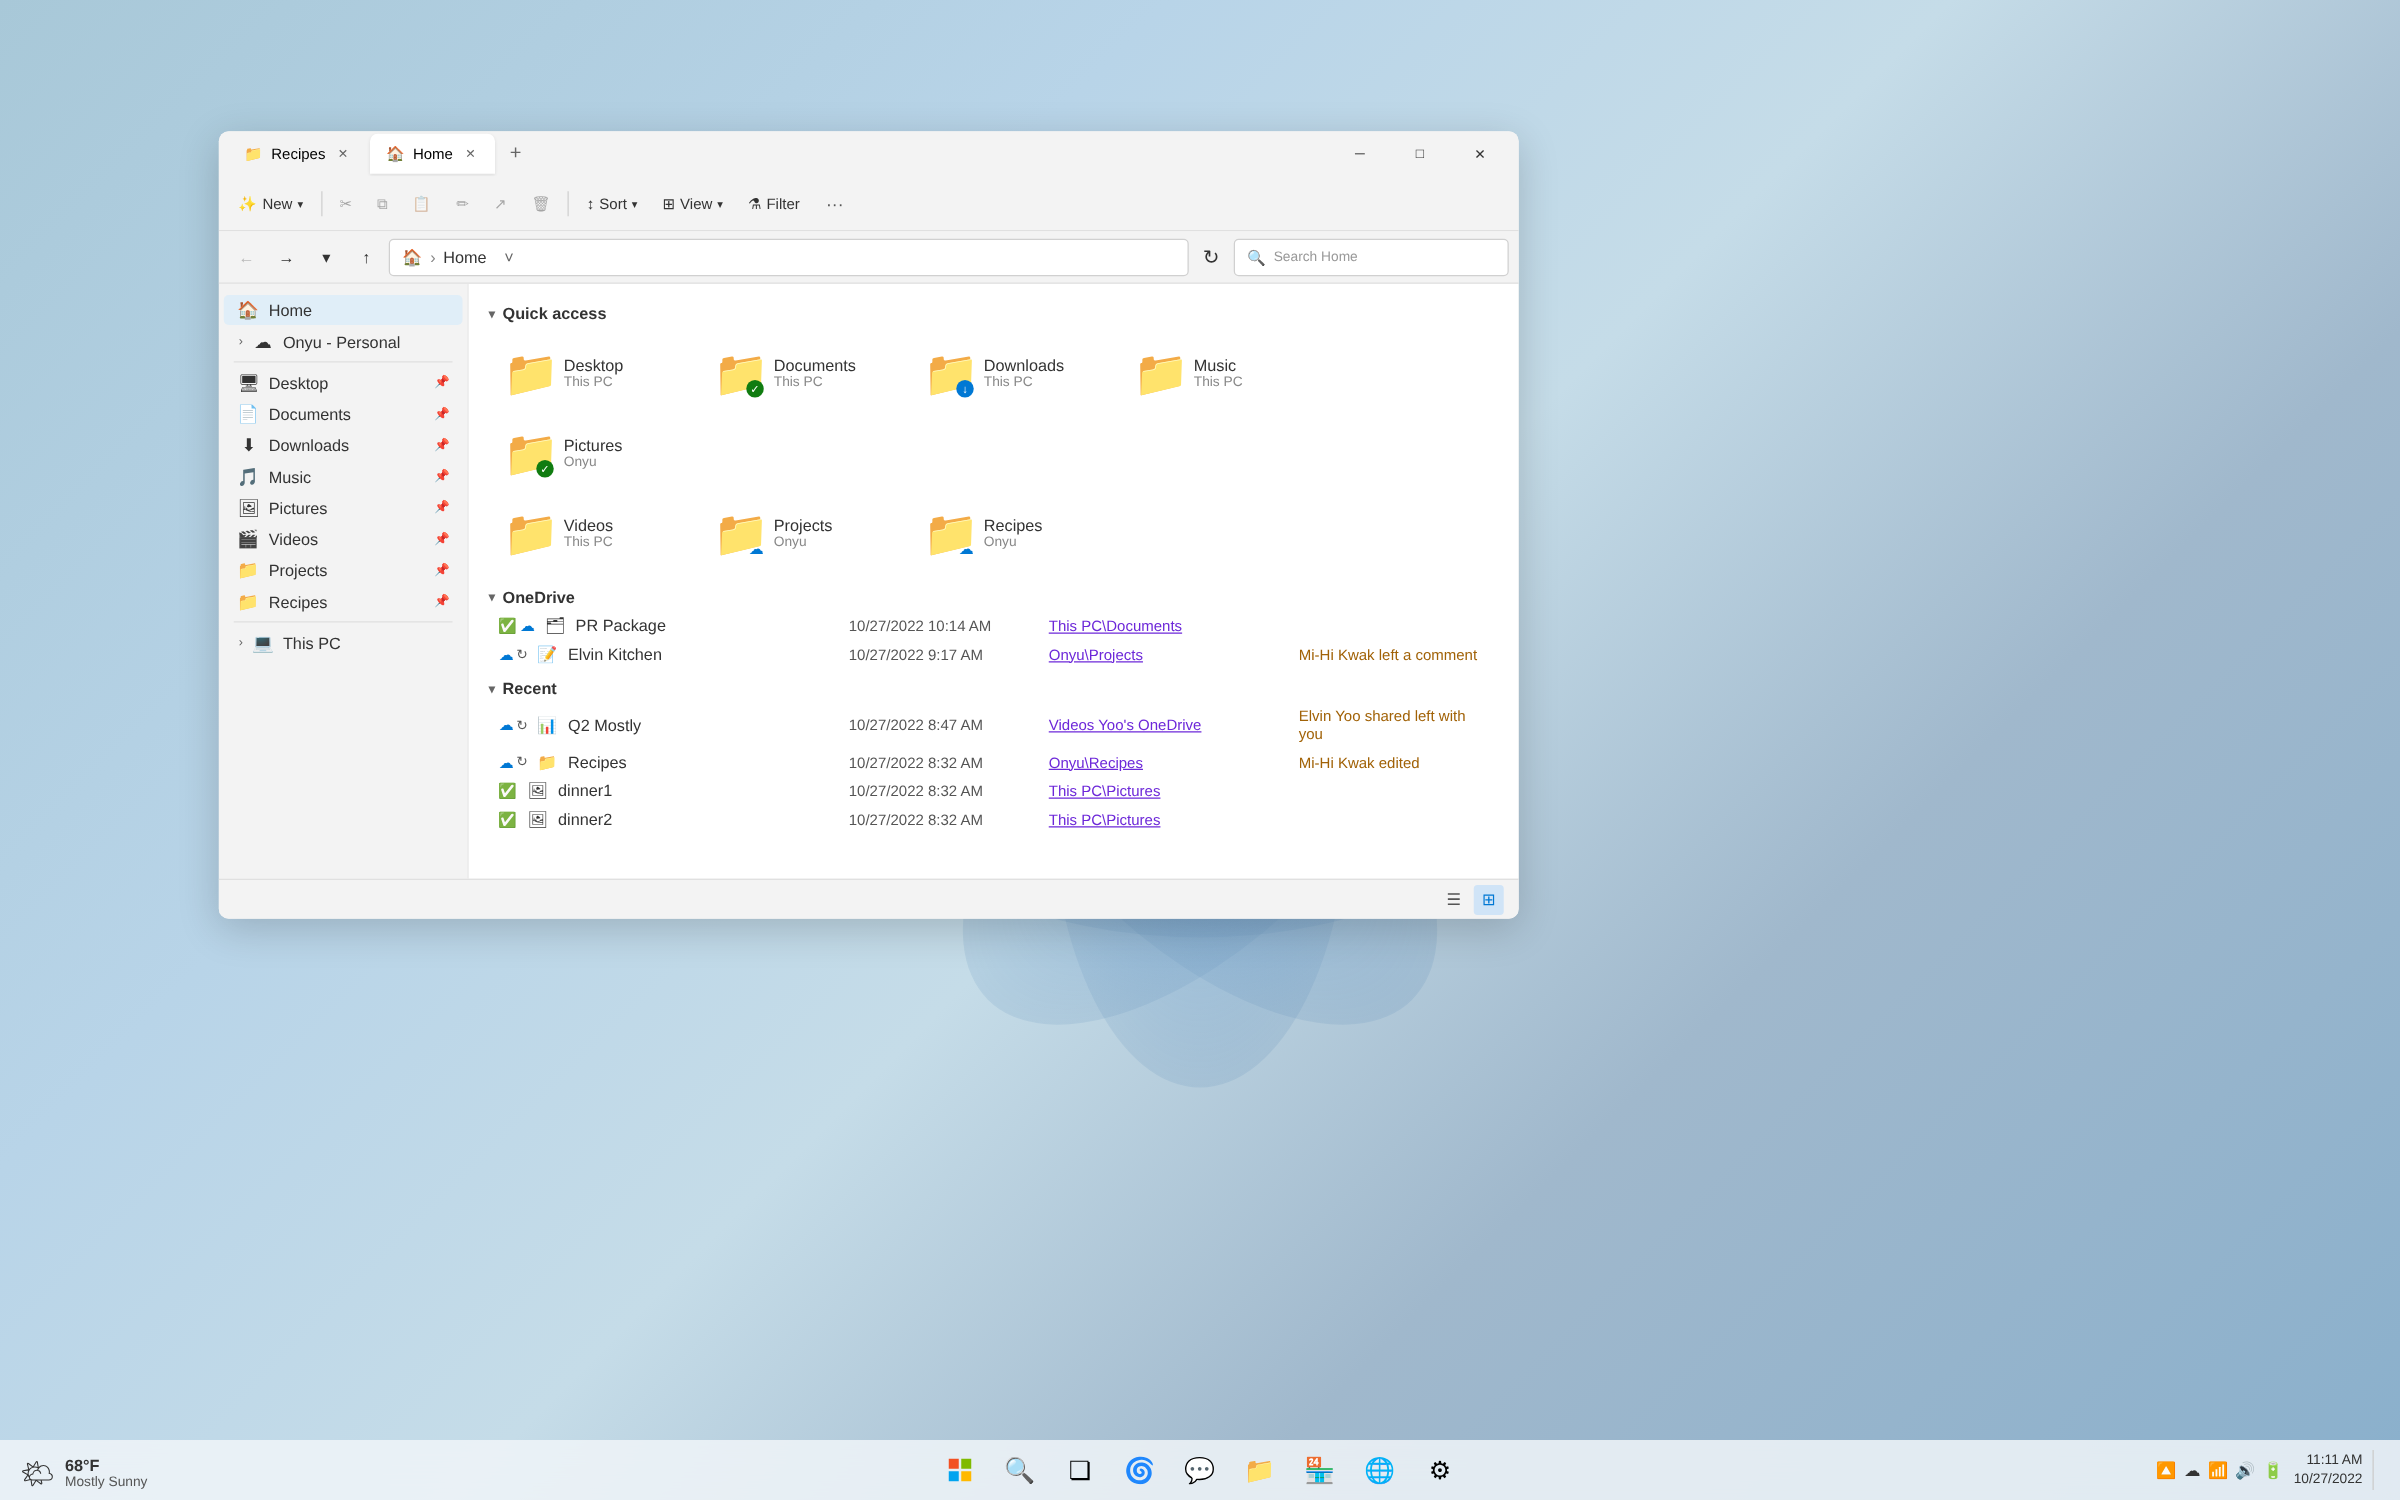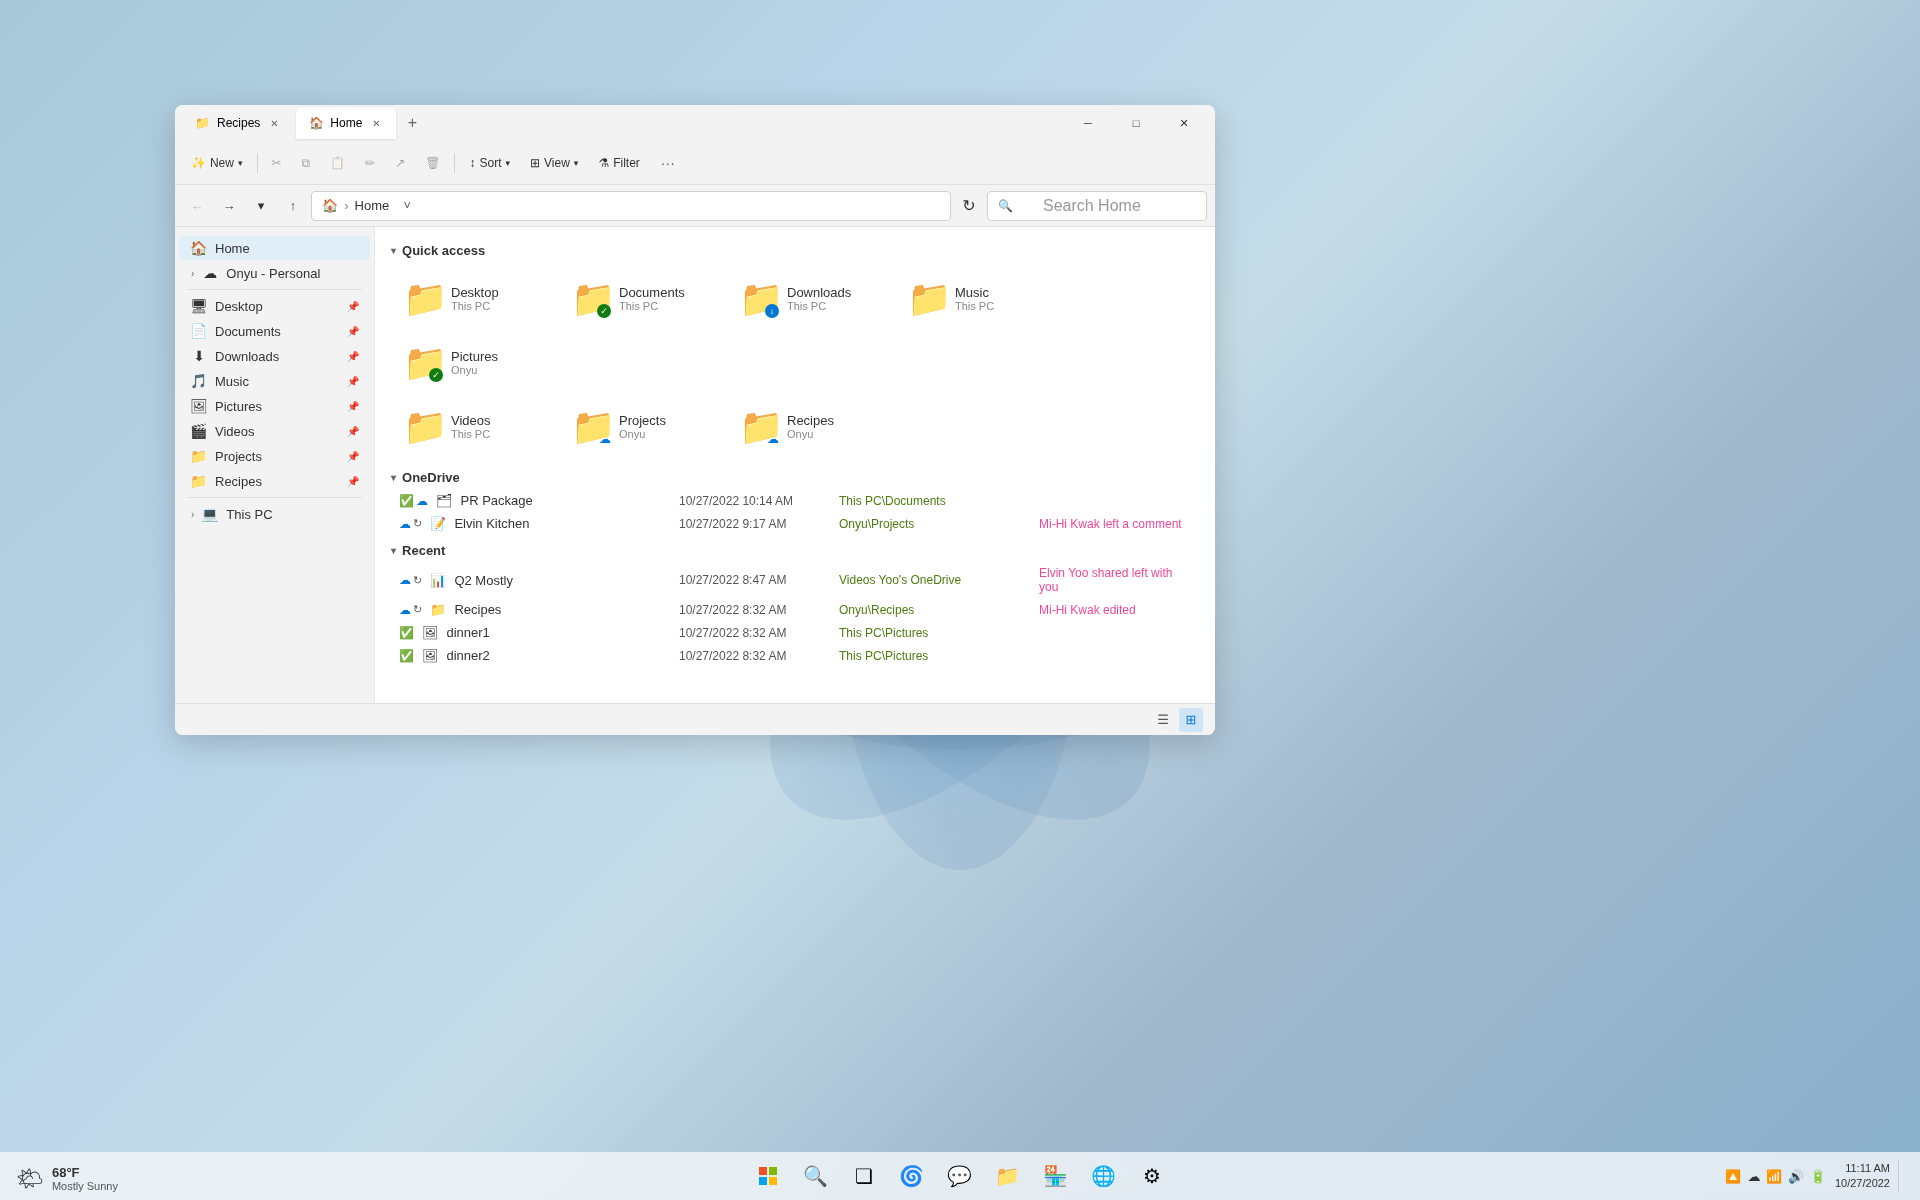--- a/index.html
+++ b/index.html
@@ -360,26 +360,27 @@
     }
     .file-date {
       width: 160px;
       flex-shrink: 0;
       color: #555;
       font-size: 12px;
     }
     .file-location {
       width: 200px;
       flex-shrink: 0;
-      color: #4d7c0f;
+      color: #6d28d9;
       font-size: 12px;
+      text-decoration: underline;
     }
     .file-activity {
       flex: 1;
-      color: #ec4899;
+      color: #a16207;
       font-size: 12px;
     }
 
     
     .status-cloud { color: #0078d4; font-size: 12px; }
     .status-check { color: #107c10; font-size: 12px; }
 
     
     .bottom-bar {
       display: flex;
@@ -576,21 +577,21 @@
     <div class="nav-btn">↑</div>
     <div class="address-input">
       <span>🏠</span>
       <span style="color:#888;">›</span>
       <span>Home</span>
       <div class="address-chevron">˅</div>
     </div>
     <div class="refresh-btn">↻</div>
     <div class="search-box">
       <span>🔍</span>
-      <span style="font-size:16px;color:#999;margin-left:24px;">Search Home</span>
+      <span style="font-size:11px;color:#999;">Search Home</span>
     </div>
   </div>
 
   <div class="main-content">
 
     <div class="sidebar">
       <div class="sidebar-item active">
         <span class="item-icon">🏠</span>
         <span>Home</span>
       </div>

